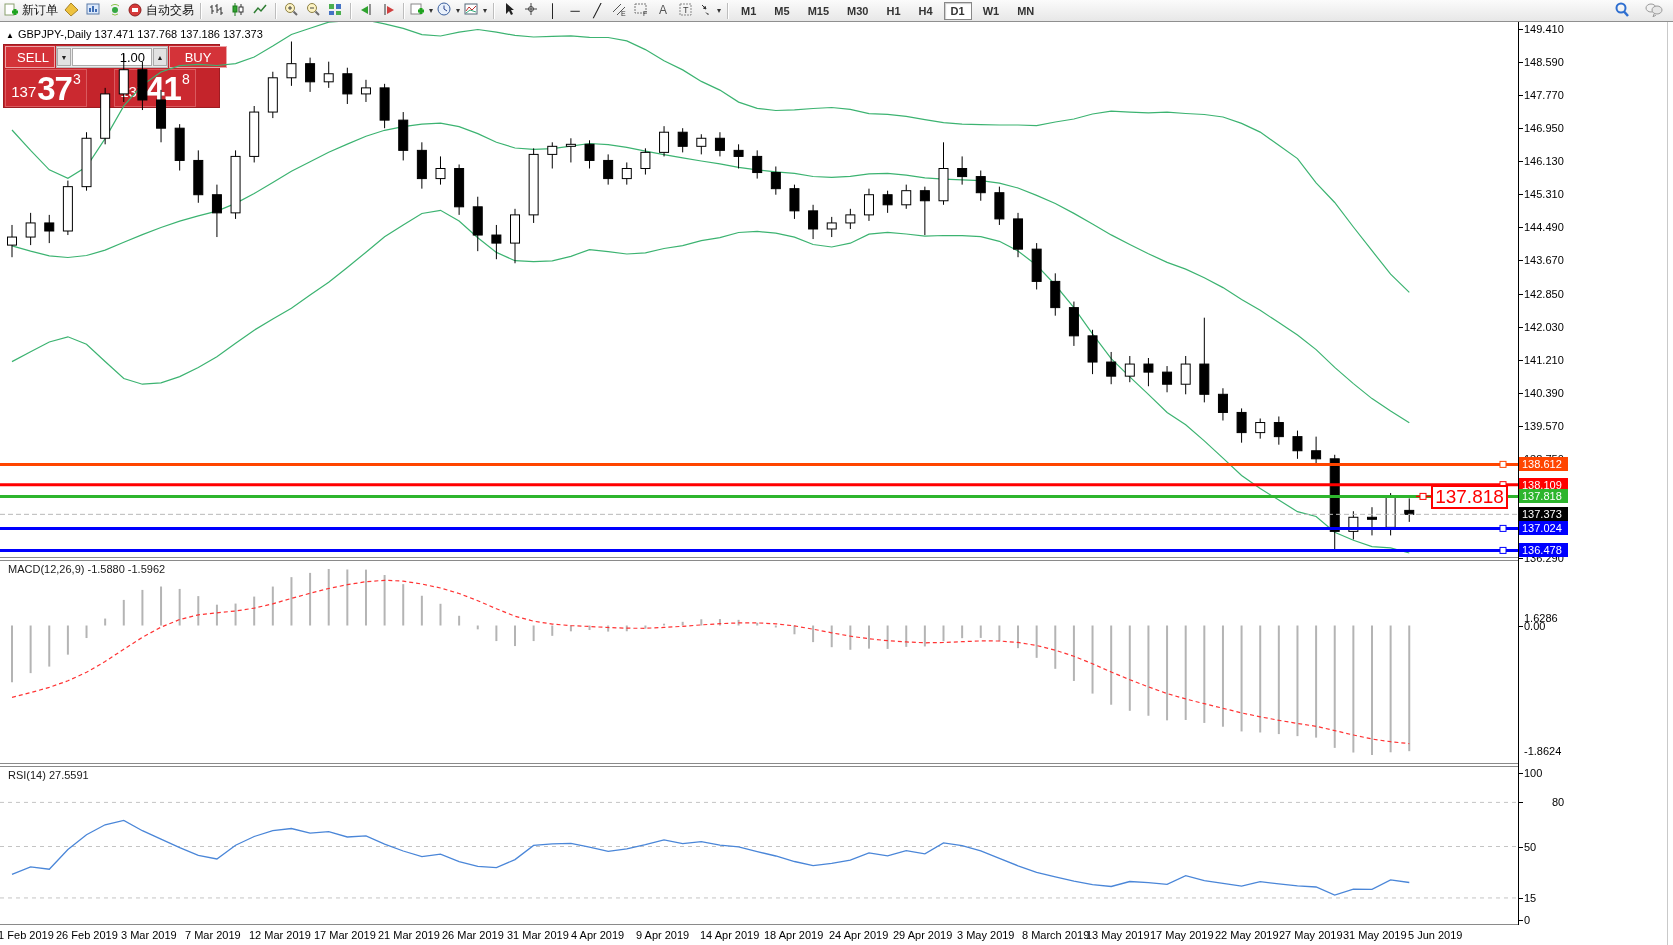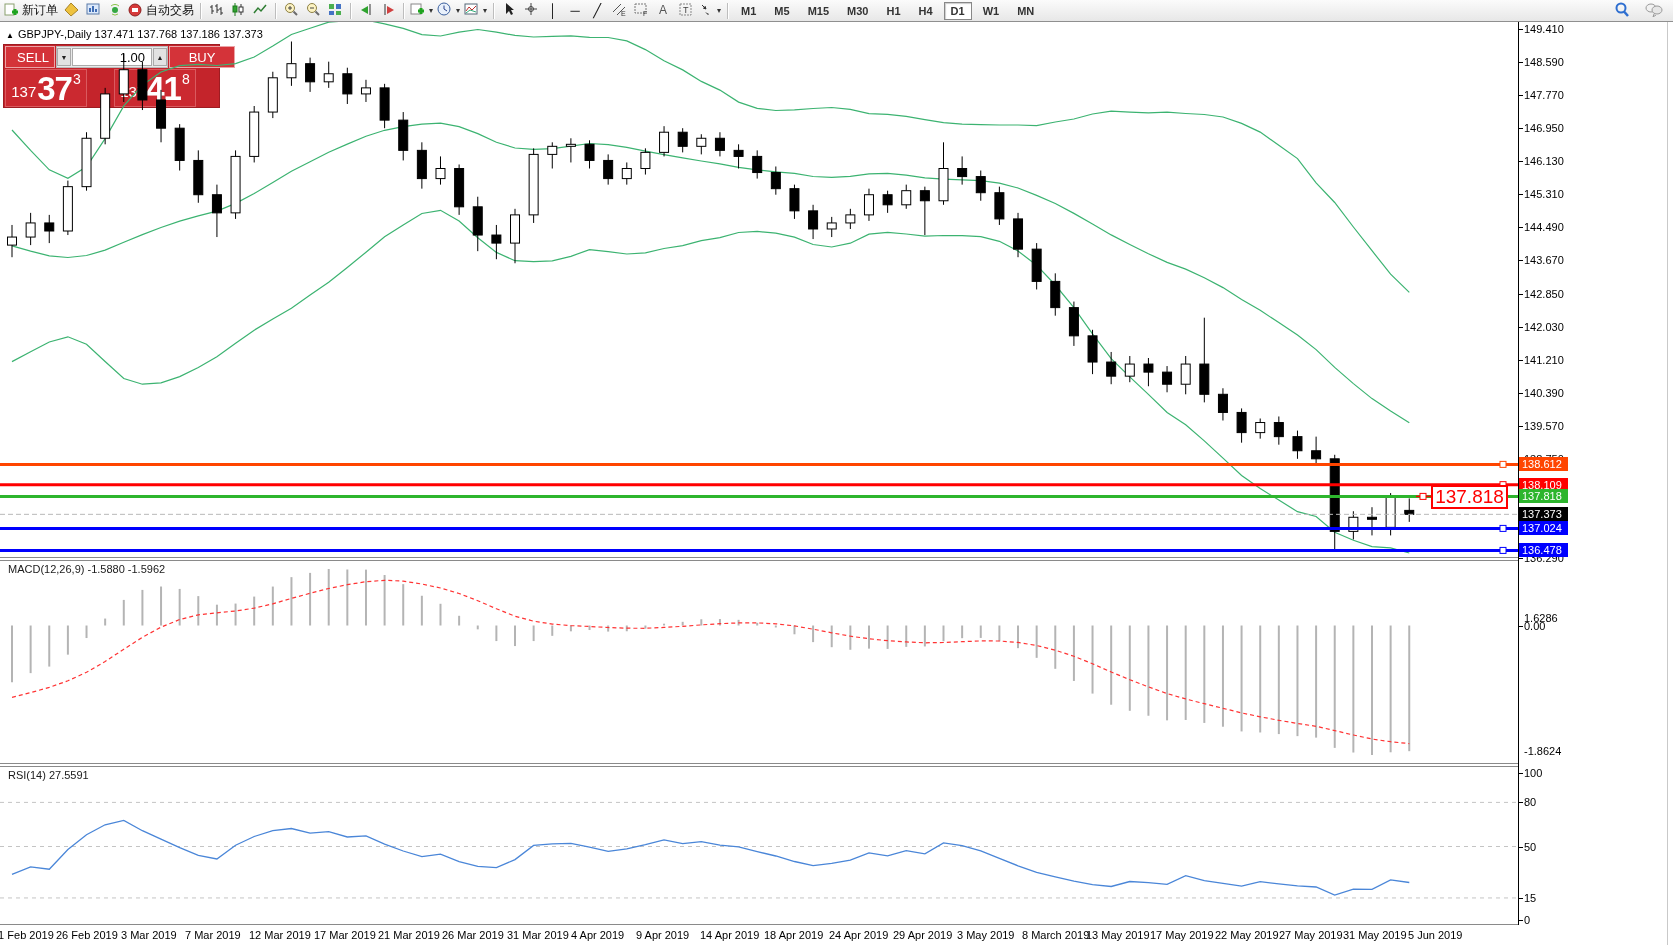--- a/index.html
+++ b/index.html
@@ -249,21 +249,21 @@
     <span class="mk">▲</span><span>GBPJPY-,Daily  137.471 137.768 137.186 137.373</span>
   </div>
 
   <div id="order-panel">
     <button class="op-btn" style="left:1px;width:50px;padding-left:12px;">SELL</button>
     <div id="vol-box">
       <span class="vol-arrow" style="left:0;">▼</span>
       <span id="vol-input">1.00</span>
       <span class="vol-arrow" style="left:96px;">▲</span>
     </div>
-    <button class="op-btn" style="left:165px;width:66px;">BUY</button>
+    <button class="op-btn" style="left:165px;width:58px;">BUY</button>
     <div class="price-box" style="left:1px;">
       <span class="small">137</span>
         <span class="big">37</span>
         <span class="sup">3</span>
     </div>
     <div class="price-box" style="left:110px;">
       <span class="small">137</span>
         <span class="big">41</span>
         <span class="sup">8</span>
     </div>
@@ -576,21 +576,21 @@
       <div class="line-label" style="top:521px;background:#0000ff;">137.024</div>
       <div class="line-label" style="top:543px;background:#0000ff;">136.478</div>
       <div class="line-label" style="top:507px;background:#000000;">137.373</div>
       <div class="tick-label" style="top:567px;margin-top:45px;">1.6286</div>
       <div class="tick-dash" style="top:626px;"></div>
       <div class="tick-label" style="top:620px;">0.00</div>
       <div class="tick-label" style="top:745px;">-1.8624</div>
       <div class="tick-dash" style="top:773px;"></div>
       <div class="tick-label" style="top:767px;">100</div>
       <div class="tick-dash" style="top:802px;"></div>
-      <div class="tick-label" style="top:796px;">80</div>
+      <div class="tick-label" style="top:796px;margin-left:28px;">80</div>
       <div class="tick-dash" style="top:847px;"></div>
       <div class="tick-label" style="top:841px;">50</div>
       <div class="tick-dash" style="top:898px;"></div>
       <div class="tick-label" style="top:892px;">15</div>
       <div class="tick-dash" style="top:920px;"></div>
       <div class="tick-label" style="top:914px;">0</div>
     </div>
   <div id="date-layer">
       <div class="date-label" style="left:-8px;">21 Feb 2019</div>
       <div class="date-label" style="left:56px;">26 Feb 2019</div>

